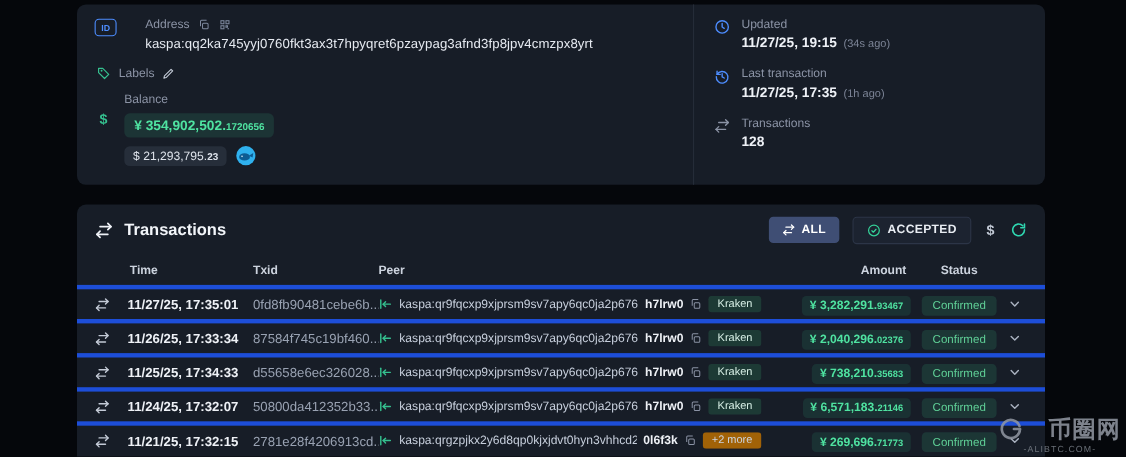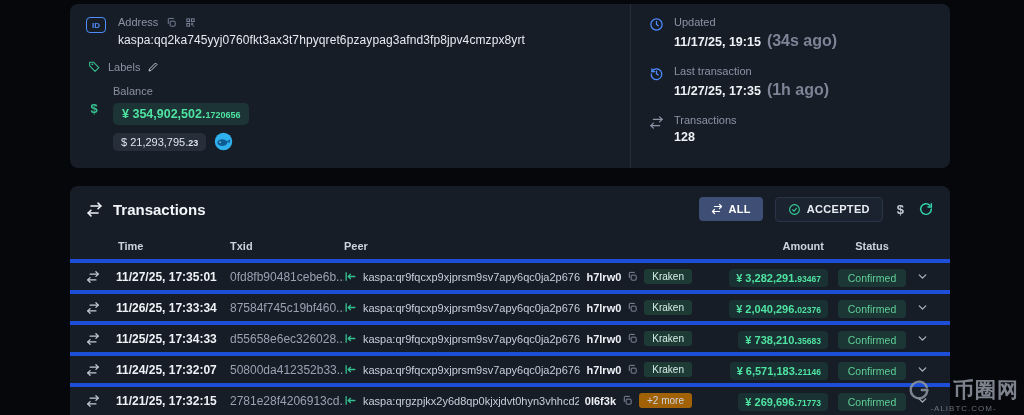--- a/index.html
+++ b/index.html
@@ -14,21 +14,21 @@
   .card {
     position:absolute; left:70px; width:880px;
     background:#171d27; border-radius:8px;
   }
 
   
   #address-card { top:4px; height:164px; display:flex; }
   .ac-left { flex:1; padding:12px 16px; }
   .ac-right { width:320px; border-left:1px solid #252c38; padding:12px 18px; }
 
-  .addr-block { display:flex; gap:12px; align-items:flex-start; }
+  .addr-block { display:flex; gap:26px; align-items:flex-start; }
   .id-icon {
     width:20px; height:16px; margin-top:1px;
     border:1.5px solid #4d8dff; border-radius:4px;
     color:#4d8dff; font-size:8px; font-weight:bold;
     display:flex; align-items:center; justify-content:center;
     flex:0 0 auto;
   }
   .label-line { display:flex; align-items:center; gap:8px; color:#8b93a5; font-size:11px; }
   .label-line .mini-icon { color:#7f8aa0; width:11px; height:11px; cursor:pointer; }
   .address-text { margin-top:5px; font-size:12px; color:#e6eaf1; letter-spacing:.1px; }
@@ -52,21 +52,21 @@
   .badge-usd {
     display:inline-block; background:#262e3a; color:#dfe4ec;
     padding:3px 8px; border-radius:5px; font-size:11px;
   }
   .whale-icon { width:19px; height:19px; }
 
   .stat { display:flex; gap:10px; margin-bottom:15px; }
   .stat-icon { color:#4d8dff; width:15px; height:15px; margin-top:1px; flex:0 0 auto; }
   .stat-label { color:#8b93a5; font-size:11px; }
   .stat-value { margin-top:4px; font-size:12.5px; font-weight:bold; color:#eef1f6; }
-  .stat-ago { font-size:16px; font-weight:bold; color:#7c8496; margin-left:6px; }
+  .stat-ago { font-size:10px; font-weight:normal; color:#7c8496; margin-left:6px; }
 
   
   #tx-card { top:186px; height:240px; }
   .tx-header { height:46px; display:flex; align-items:center; padding:0 16px; }
   .tx-title-icon { color:#eef1f6; width:17px; height:17px; }
   .tx-title { font-size:15px; font-weight:bold; color:#f2f5f9; margin-left:10px; }
   .tx-controls { margin-left:auto; display:flex; align-items:center; gap:12px; }
   .btn { display:flex; align-items:center; gap:6px; border-radius:4px; font-size:11px; font-weight:bold; cursor:pointer; letter-spacing:.3px; }
   .btn-all { background:#3f4e74; color:#fff; padding:6px 12px; }
   .btn-all .btn-ic { width:12px; height:12px; color:#fff; }
@@ -189,21 +189,21 @@
   <div class="ac-right">
     <div class="stat">
       <span class="stat-icon">
         <svg viewBox="0 0 24 24" fill="none" stroke="currentColor" stroke-width="2" stroke-linecap="round">
             <circle cx="12" cy="12" r="9"></circle>
             <path d="M12 7v5l3 2"></path>
           </svg>
       </span>
       <div>
         <div class="stat-label">Updated</div>
-        <div class="stat-value"><span>11/17/25, 19:15</span><span class="stat-ago">(34s ago)</span></div>
+        <div class="stat-value"><span>11/27/25, 19:15</span><span class="stat-ago">(34s ago)</span></div>
       </div>
     </div>
     <div class="stat">
       <span class="stat-icon">
         <svg viewBox="0 0 24 24" fill="none" stroke="currentColor" stroke-width="2" stroke-linecap="round">
             <path d="M4.6 9A8.5 8.5 0 1 1 3.5 12.5"></path>
             <path d="M4.6 4.5V9h4.5"></path>
             <path d="M12 8v4.5l3 1.8"></path>
           </svg>
       </span>

